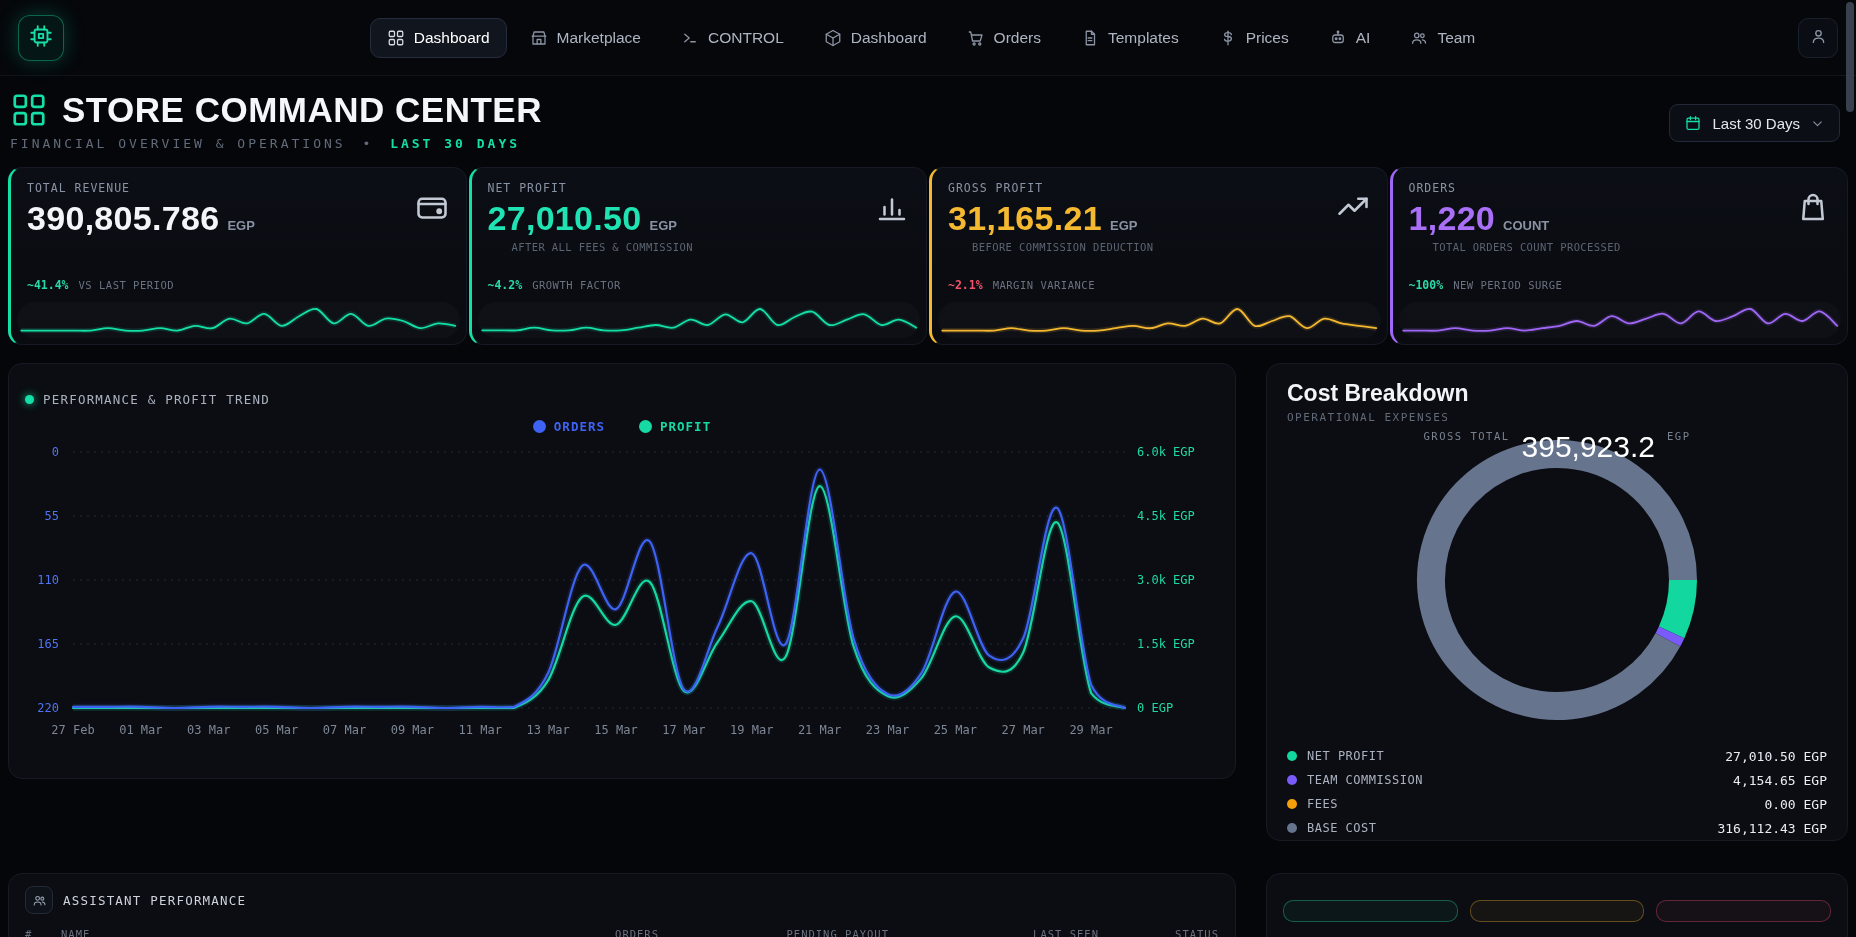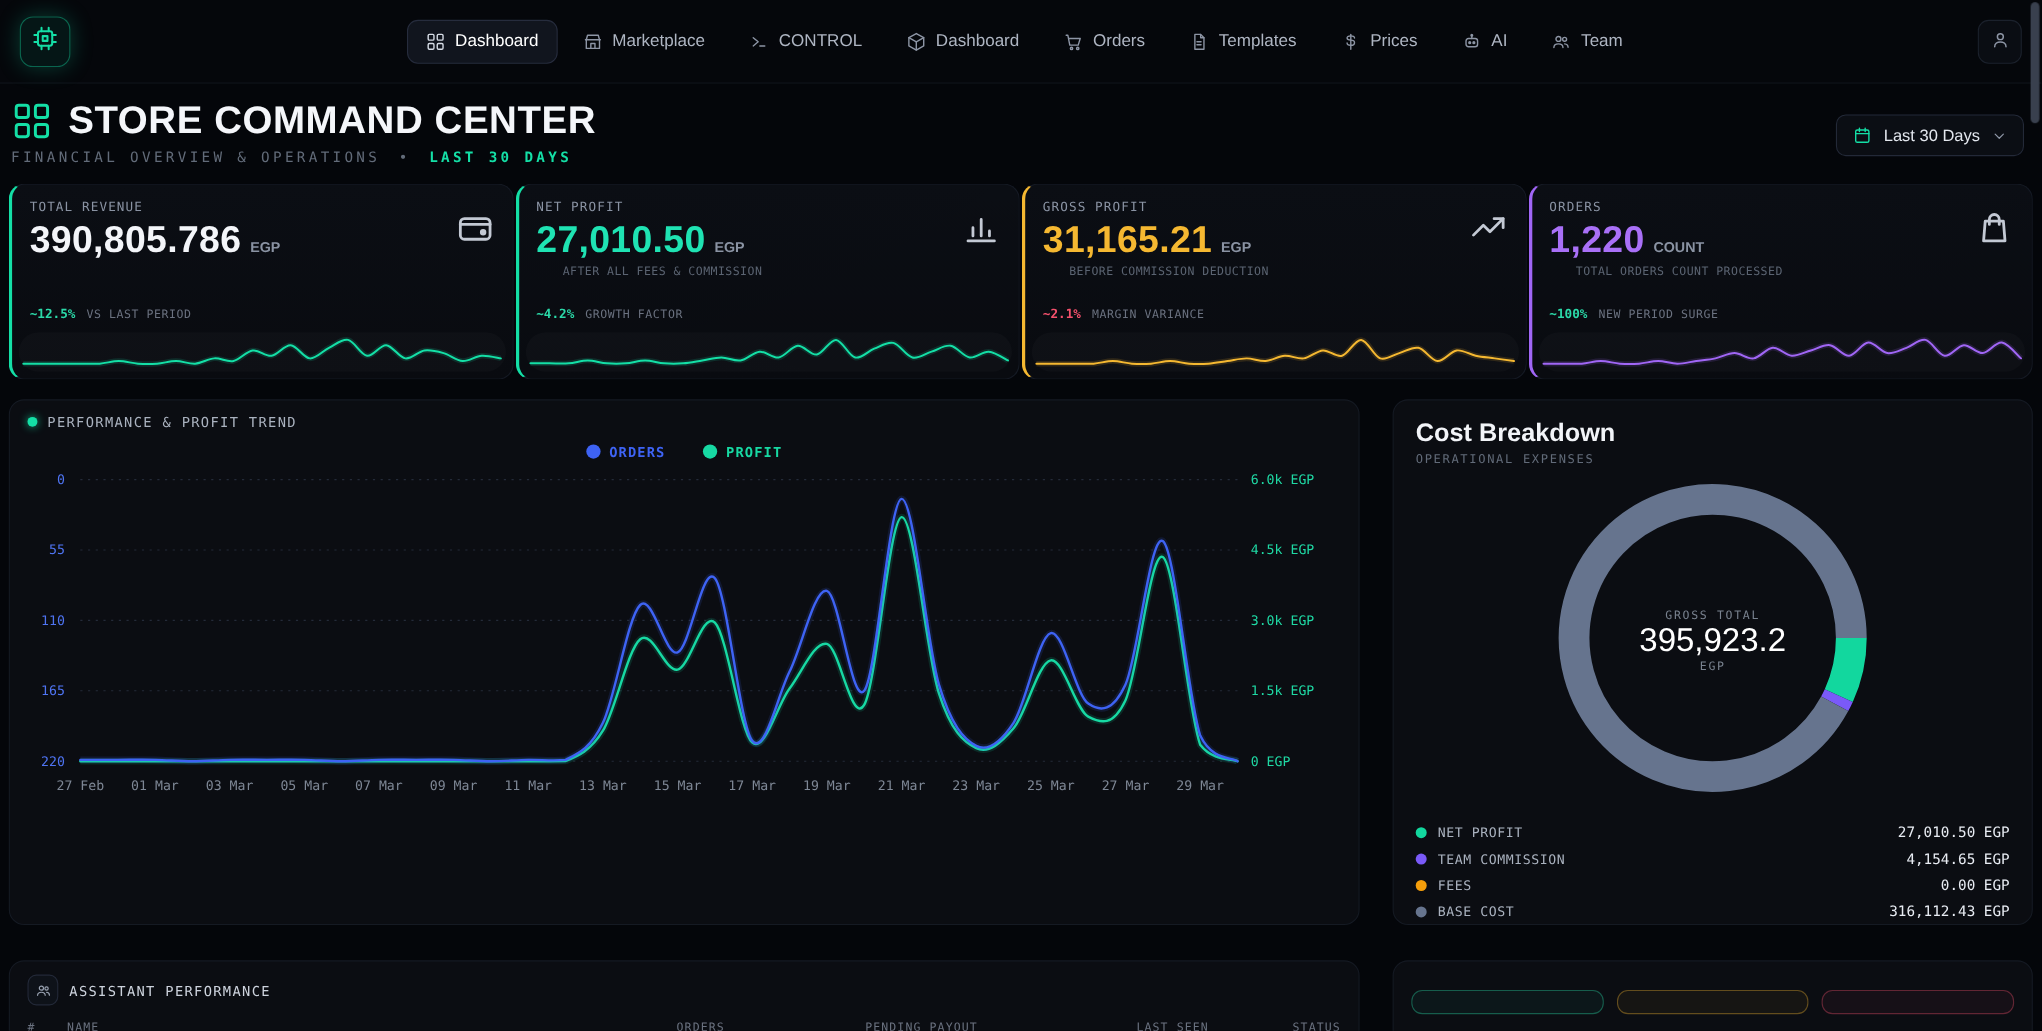--- a/index.html
+++ b/index.html
@@ -60,36 +60,36 @@
     font-family:"DejaVu Sans Mono",monospace; }
   .kpi-delta-val { font-size:11.5px; font-weight:700; color:var(--c,#2bd9a8); }
   .kpi-delta-label { font-size:10.5px; color:#6b7280; letter-spacing:.5px; }
   .spark-wrap { position:absolute; left:6px; right:6px; bottom:6px; height:36px; border-radius:999px;
     background:rgba(255,255,255,.025); }
   .spark-wrap svg { width:100%; height:36px; display:block; }
 
   
   .main-row { display:grid; grid-template-columns:1228px 1fr; gap:30px; padding:18px 8px 0; }
   .panel { background:#0b0d12; border:1px solid #151a23; border-radius:14px; }
-  .chart-panel { height:478px; padding:12px 16px; position:relative; }
+  .chart-panel { height:416px; padding:28px 16px; position:relative; }
   .cp-head { display:flex; align-items:center; gap:9px; }
   .green-dot { width:9px; height:9px; border-radius:50%; background:#14dfa6; box-shadow:0 0 8px rgba(20,223,166,.8); }
   .cp-title { font-family:"DejaVu Sans Mono",monospace; font-size:12.5px; letter-spacing:1.2px; color:#aab2bf; }
   .legend { display:flex; justify-content:center; gap:34px; margin-top:12px; }
   .legend-item { display:flex; align-items:center; gap:8px; cursor:pointer; }
   .legend-dot { width:13px; height:13px; border-radius:50%; background:var(--c); }
   .legend-label { font-family:"DejaVu Sans Mono",monospace; font-size:12.5px; font-weight:700; letter-spacing:1px; color:var(--c); }
   #main-chart { margin-top:8px; display:block; }
   #main-chart text { font-family:"DejaVu Sans Mono",monospace; font-size:12px; }
 
   .cost-panel { height:478px; padding:16px 20px; }
   .cost-title { font-size:23px; font-weight:600; color:#f2f4f8; }
   .cost-sub { font-family:"DejaVu Sans Mono",monospace; font-size:11px; letter-spacing:1.5px; color:#626b79; margin-top:4px; }
   .donut-wrap { position:relative; width:300px; margin:6px auto 0; }
-  .donut-center { position:absolute; inset:0; display:flex; flex-direction:column; align-items:center; justify-content:center; gap:0; }
+  .donut-center { position:absolute; inset:0; display:flex; flex-direction:row; justify-content:center; gap:12px; }
   .dc-label { font-family:"DejaVu Sans Mono",monospace; font-size:10.5px; letter-spacing:1.5px; color:#79828f; }
   .dc-value { font-size:30px; font-weight:400; color:#ffffff; }
   .dc-unit { font-family:"DejaVu Sans Mono",monospace; font-size:10.5px; letter-spacing:1.5px; color:#79828f; }
   .cost-legend { margin-top:10px; }
   .cl-row { display:flex; align-items:center; height:24px; }
   .cl-dot { width:10px; height:10px; border-radius:50%; background:var(--c); margin-right:10px; flex:none; }
   .cl-label { font-family:"DejaVu Sans Mono",monospace; font-size:12px; letter-spacing:.5px; color:#aab2bf; }
   .cl-value { margin-left:auto; font-family:"DejaVu Sans Mono",monospace; font-size:13px; color:#e8ecf3; }
 
   
@@ -273,21 +273,21 @@
         </div>
         <div class="kpi-note"></div>
       </div>
       <span class="kpi-icon"><svg viewBox="0 0 24 24" fill="none" stroke="currentColor" stroke-width="1.7" stroke-linecap="round" stroke-linejoin="round" width="100%" height="100%">
             <rect x="3" y="6.5" width="18" height="12.5" rx="2.5"></rect>
             <path d="M3 10h18"></path>
             <circle cx="16.8" cy="14.8" r="1.1" fill="currentColor"></circle>
           </svg></span>
     </div>
     <div class="kpi-delta">
-      <span class="kpi-delta-val" style="--c: #2bd9a8;">~12.5%</span>
+      <span class="kpi-delta-val" style="--c: #2bd9a8;">~41.4%</span>
       <span class="kpi-delta-label">VS LAST PERIOD</span>
     </div>
     <div class="spark-wrap">
       <svg preserveAspectRatio="none" viewBox="0 0 420 36">
           <path d="M4.0,28.6C6.7,28.6 15.0,28.6 20.5,28.6C26.0,28.6 31.5,28.6 37.0,28.6C42.5,28.6 47.9,28.6 53.4,28.6C58.9,28.6 64.4,29.0 69.9,28.6C75.4,28.2 80.9,26.2 86.4,26.2C91.9,26.2 97.4,28.2 102.9,28.6C108.4,29.0 113.9,29.0 119.4,28.6C124.9,28.2 130.3,26.2 135.8,26.2C141.3,26.2 146.8,29.0 152.3,28.6C157.8,28.2 163.3,24.2 168.8,23.8C174.3,23.4 179.8,27.4 185.3,26.2C190.8,25.0 196.3,17.4 201.8,16.6C207.3,15.8 212.7,22.2 218.2,21.4C223.7,20.6 229.2,11.4 234.7,11.8C240.2,12.2 245.7,23.4 251.2,23.8C256.7,24.2 262.2,17.0 267.7,14.2C273.2,11.4 278.7,5.8 284.2,7.0C289.7,8.2 295.1,20.6 300.6,21.4C306.1,22.2 311.6,11.4 317.1,11.8C322.6,12.2 328.1,23.0 333.6,23.8C339.1,24.6 344.6,17.4 350.1,16.6C355.6,15.8 361.1,17.4 366.6,19.0C372.1,20.6 377.5,25.8 383.0,26.2C388.5,26.6 394.0,21.8 399.5,21.4C405.0,21.0 413.3,23.4 416.0,23.8" fill="none" stroke="#14dfa6" stroke-width="5" opacity="0.15"></path>
                    <path d="M4.0,28.6C6.7,28.6 15.0,28.6 20.5,28.6C26.0,28.6 31.5,28.6 37.0,28.6C42.5,28.6 47.9,28.6 53.4,28.6C58.9,28.6 64.4,29.0 69.9,28.6C75.4,28.2 80.9,26.2 86.4,26.2C91.9,26.2 97.4,28.2 102.9,28.6C108.4,29.0 113.9,29.0 119.4,28.6C124.9,28.2 130.3,26.2 135.8,26.2C141.3,26.2 146.8,29.0 152.3,28.6C157.8,28.2 163.3,24.2 168.8,23.8C174.3,23.4 179.8,27.4 185.3,26.2C190.8,25.0 196.3,17.4 201.8,16.6C207.3,15.8 212.7,22.2 218.2,21.4C223.7,20.6 229.2,11.4 234.7,11.8C240.2,12.2 245.7,23.4 251.2,23.8C256.7,24.2 262.2,17.0 267.7,14.2C273.2,11.4 278.7,5.8 284.2,7.0C289.7,8.2 295.1,20.6 300.6,21.4C306.1,22.2 311.6,11.4 317.1,11.8C322.6,12.2 328.1,23.0 333.6,23.8C339.1,24.6 344.6,17.4 350.1,16.6C355.6,15.8 361.1,17.4 366.6,19.0C372.1,20.6 377.5,25.8 383.0,26.2C388.5,26.6 394.0,21.8 399.5,21.4C405.0,21.0 413.3,23.4 416.0,23.8" fill="none" stroke="#14dfa6" stroke-width="1.8" stroke-linecap="round"></path>
         </svg>
     </div>
   </div>
 

